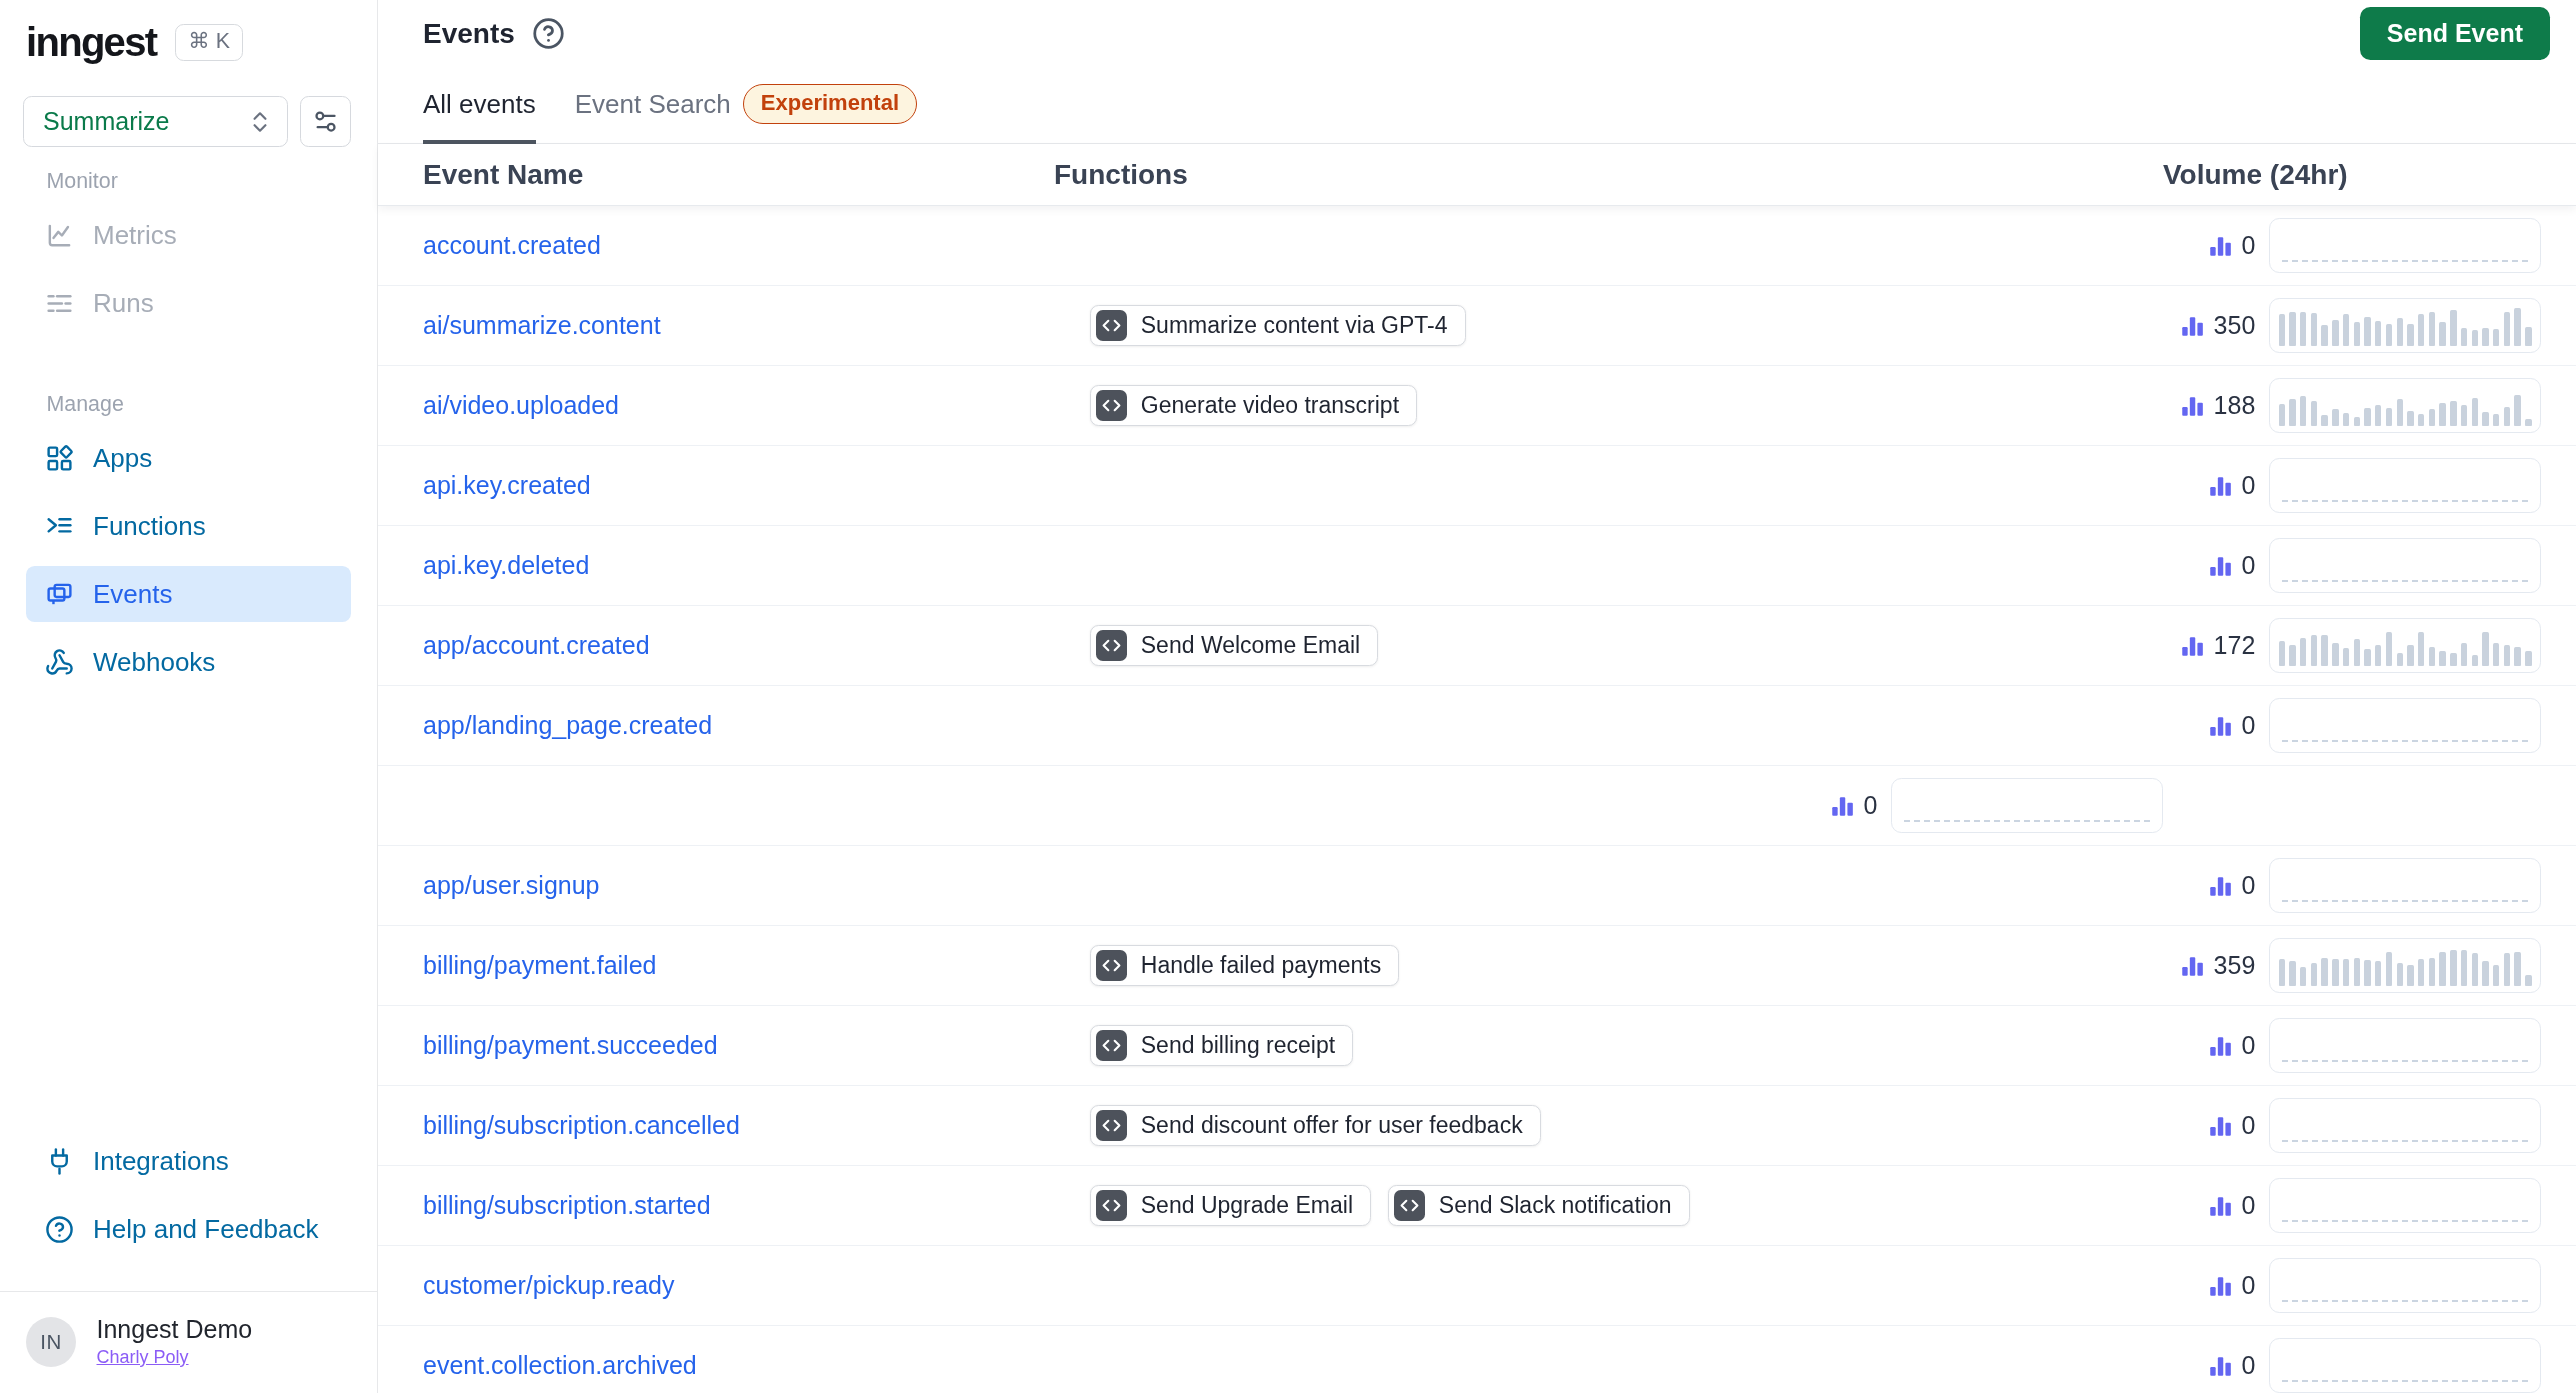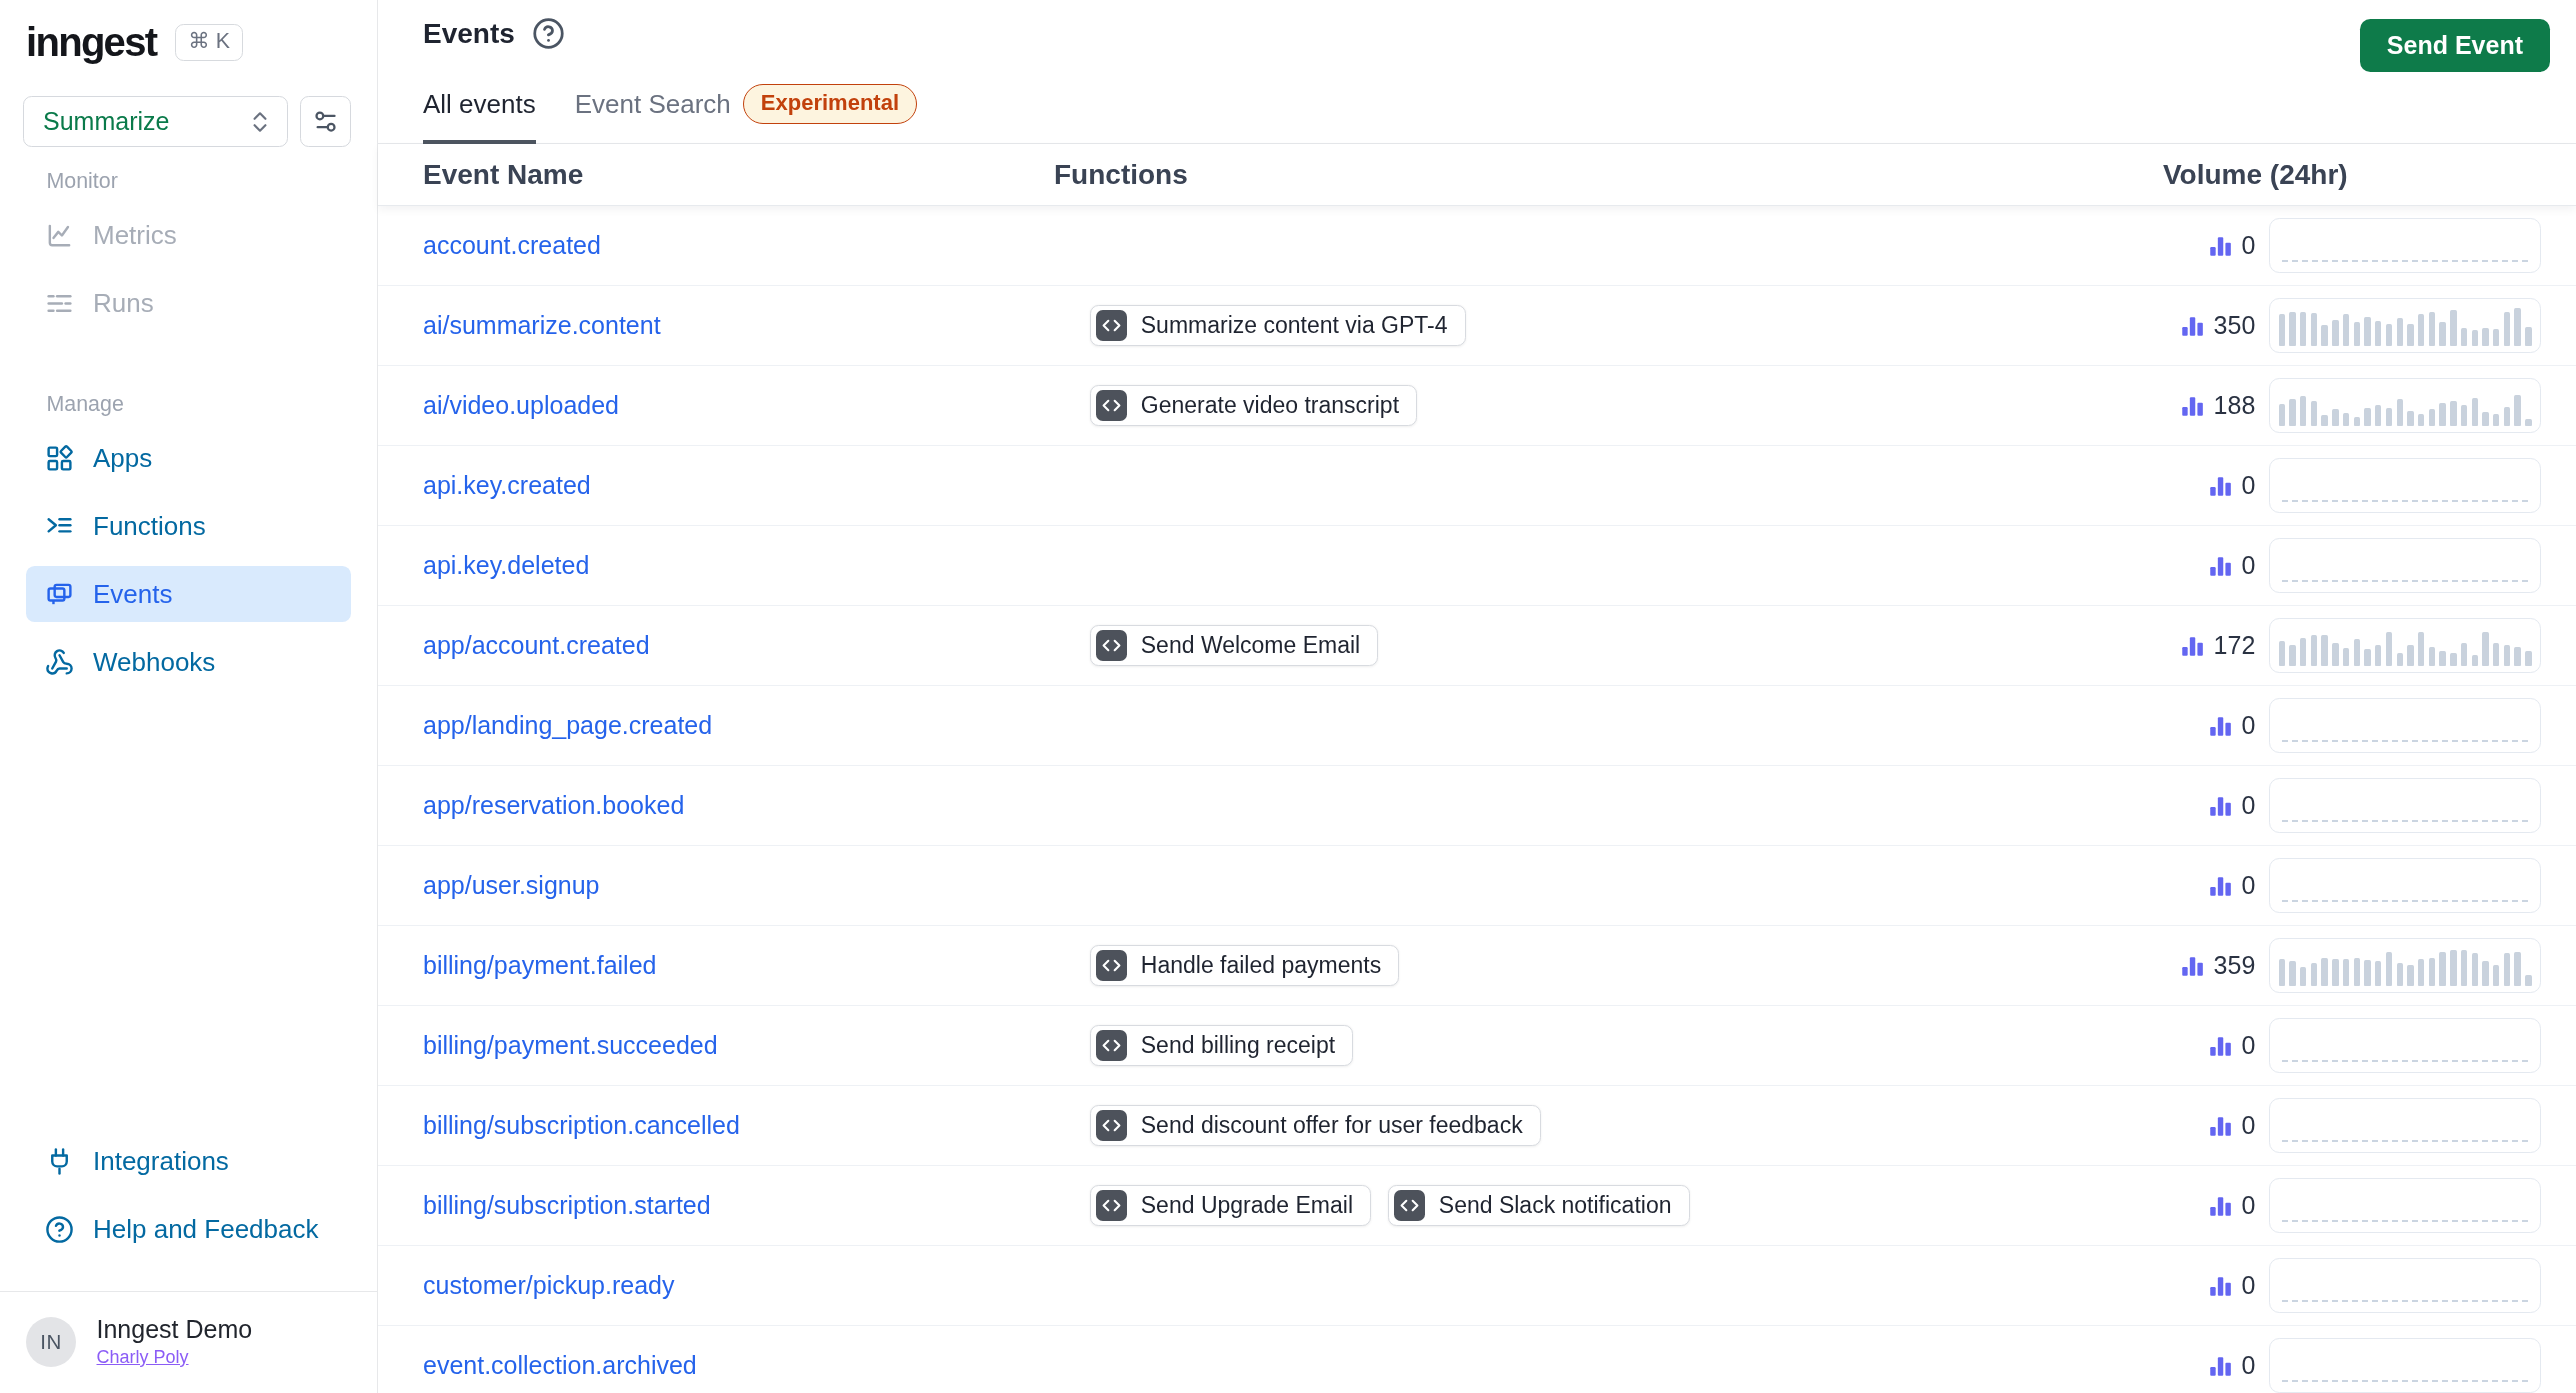--- a/index.html
+++ b/index.html
@@ -63,21 +63,21 @@
   .profile-name { font-size: 25px; color: #21252d; line-height: 1.25; }
   .profile-sub { font-size: 18px; color: #8b5cf6; line-height: 1.3; text-decoration: underline; }
 
   
   .main { flex: 1; height: 100%; display: flex; flex-direction: column; position: relative; }
   .main-top { height: 144px; min-height: 144px; border-bottom: 1.7px solid #e6e8eb; position: relative; }
   .page-title-row { position: absolute; top: 17px; left: 45px; display: flex; align-items: center; gap: 17px; }
   .page-title { font-size: 28px; font-weight: 600; color: #1f2430; }
   .help-ico { color: #4b5563; }
   .send-btn {
-    position: absolute; top: 19px; right: 26px; height: 53px; padding: 0 27px;
+    position: absolute; top: 7px; right: 26px; height: 53px; padding: 0 27px;
     background: #0e7b4a; color: #ffffff; font-size: 25px; font-weight: 600;
     border: none; border-radius: 10.3px; cursor: pointer; font-family: inherit;
   }
   .tabs { position: absolute; bottom: -1.7px; left: 45px; display: flex; gap: 39px; }
   .tab {
     display: inline-flex; align-items: center; gap: 12px;
     font-size: 26px; color: #6b7280; padding-bottom: 15.4px;
     border-bottom: 5.1px solid transparent; cursor: pointer;
   }
   .tab.active { color: #1f2430; border-bottom-color: #4d5560; }
@@ -522,21 +522,20 @@
                 <rect x="17" y="9" width="5" height="12" rx="1"></rect>
               </svg>
         </span>
         <span class="vol-num">0</span>
       </span>
       <div class="spark empty"></div>
     </div>
   </div>
 
   <div class="row">
-    <div><a class="event-link">app/reservation.booked</a></div>
     <div class="fn-cell"></div>
     <div class="vol-cell">
       <span class="vol-meta">
         <span>
           <svg width="26" height="26" viewBox="0 0 24 24" fill="#6366f1">
                 <rect x="3" y="13" width="5" height="8" rx="1"></rect>
                 <rect x="10" y="4" width="5" height="17" rx="1"></rect>
                 <rect x="17" y="9" width="5" height="12" rx="1"></rect>
               </svg>
         </span>

